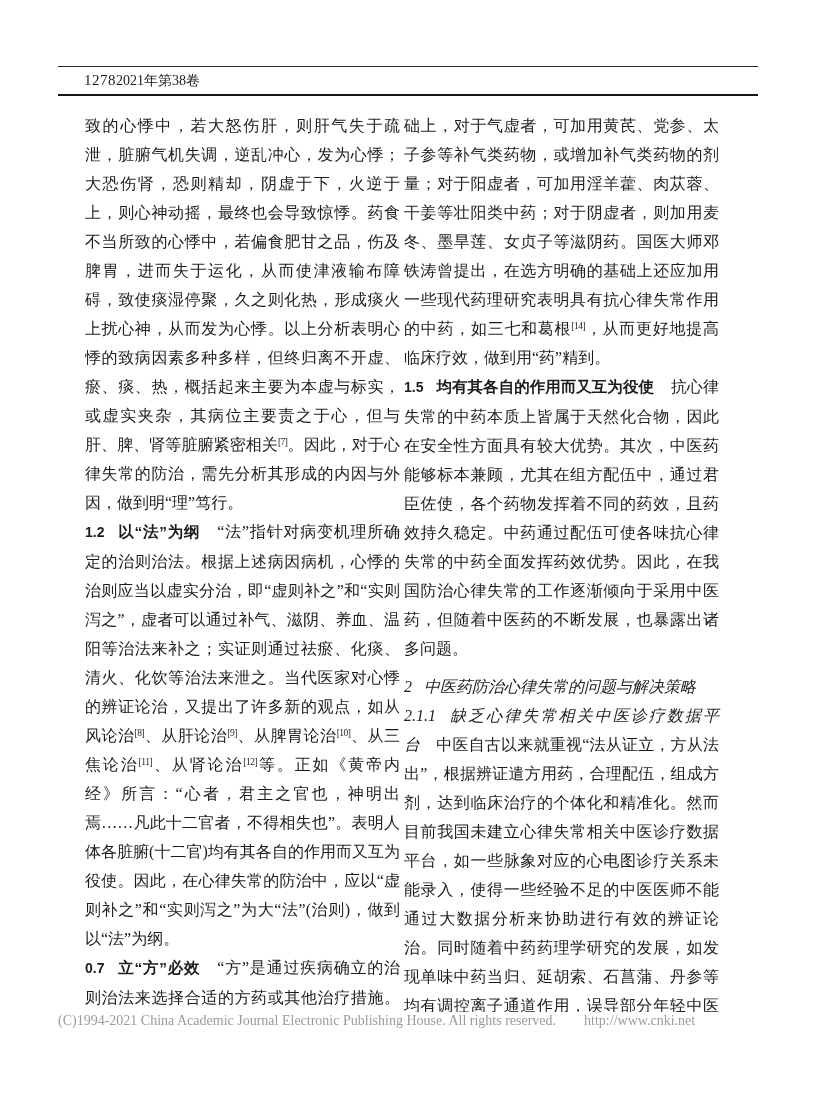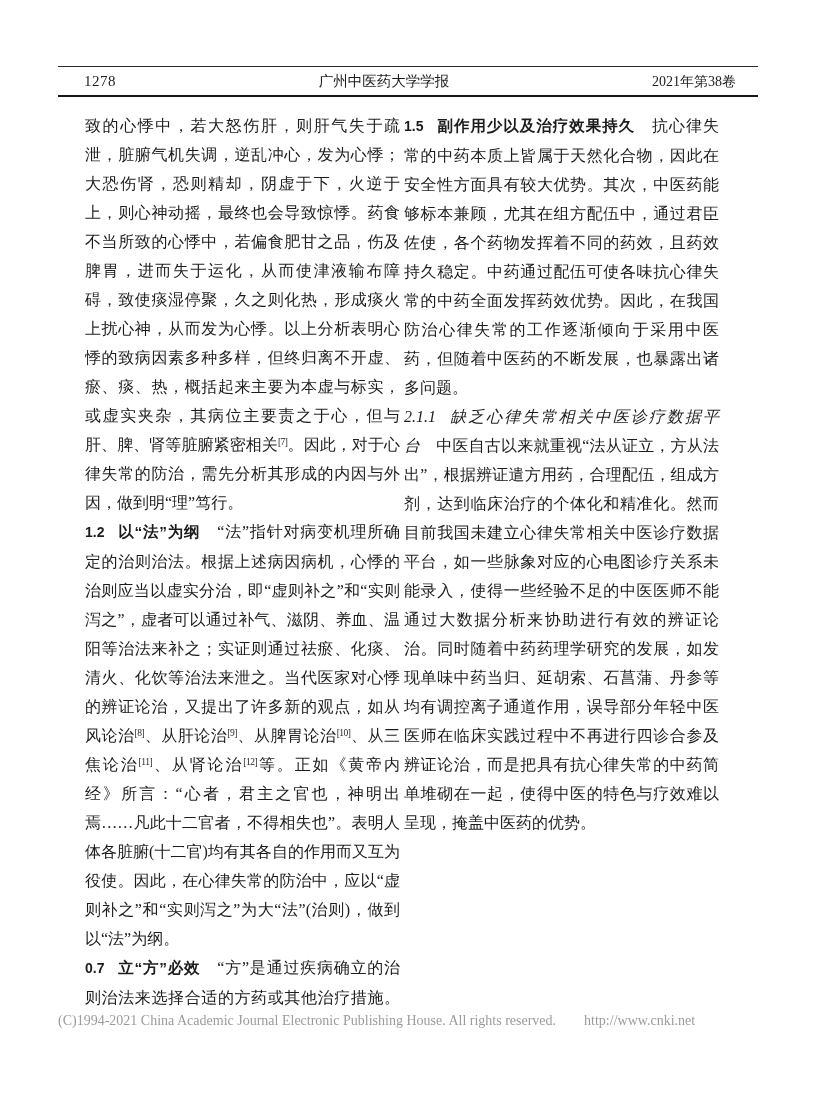--- a/index.html
+++ b/index.html
@@ -46,40 +46,41 @@
   .footer .url{margin-left:28px;}
 </style>
 </head>
 <body>
 
 <div class="page">
 
   <div class="header">
     <div class="header-row">
       <span class="hdr-page">1278</span>
-      <span class="hdr-title">广州中医药大学学报</span>
       <span class="hdr-vol">2021年第38卷</span>
     </div>
   </div>
 
   <div class="columns">
 
     <div class="col">
       <p class="p"><span>致的心悸中，若大怒伤肝，则肝气失于疏泄，脏腑气机失调，逆乱冲心，发为心悸；大恐伤肾，恐则精却，阴虚于下，火逆于上，则心神动摇，最终也会导致惊悸。药食不当所致的心悸中，若偏食肥甘之品，伤及脾胃，进而失于运化，从而使津液输布障碍，致使痰湿停聚，久之则化热，形成痰火上扰心神，从而发为心悸。以上分析表明心悸的致病因素多种多样，但终归离不开虚、瘀、痰、热，概括起来主要为本虚与标实，或虚实夹杂，其病位主要责之于心，但与肝、脾、肾等脏腑紧密相关</span><sup class="ref">[7]</sup><span>。因此，对于心律失常的防治，需先分析其形成的内因与外因，做到明“理”笃行。</span></p>
 
       <p class="p"><span class="hn">1.2</span><span class="ht">以“法”为纲</span><span>“法”指针对病变机理所确定的治则治法。根据上述病因病机，心悸的治则应当以虚实分治，即“虚则补之”和“实则泻之”，虚者可以通过补气、滋阴、养血、温阳等治法来补之；实证则通过祛瘀、化痰、清火、化饮等治法来泄之。当代医家对心悸的辨证论治，又提出了许多新的观点，如从风论治</span><sup class="ref">[8]</sup><span>、从肝论治</span><sup class="ref">[9]</sup><span>、从脾胃论治</span><sup class="ref">[10]</sup><span>、从三焦论治</span><sup class="ref">[11]</sup><span>、从肾论治</span><sup class="ref">[12]</sup><span>等。正如《黄帝内经》所言：“心者，君主之官也，神明出焉……凡此十二官者，不得相失也”。表明人体各脏腑(十二官)均有其各自的作用而又互为役使。因此，在心律失常的防治中，应以“虚则补之”和“实则泻之”为大“法”(治则)，做到以“法”为纲。</span></p>
 
       <p class="p"><span class="hn">0.7</span><span class="ht">立“方”必效</span><span>“方”是通过疾病确立的治则治法来选择合适的方药或其他治疗措施。采用方药治疗心悸，现代中医大家普遍认为经方可通过多途径、多靶点来治疗心律失常，且安全性高、副作用少以及治疗效果持久，故多选用炙甘草汤、甘麦大枣汤、苓桂术甘汤、桂枝甘草汤、桂枝甘草龙骨牡蛎汤、真武汤、瓜蒌薤白半夏汤、小建中汤等经典名方</span></p>
 
     </div>
 
     <div class="col">
+      <p class="p"><span>础上，对于气虚者，可加用黄芪、党参、太子参等补气类药物，或增加补气类药物的剂量；对于阳虚者，可加用淫羊藿、肉苁蓉、干姜等壮阳类中药；对于阴虚者，则加用麦冬、墨旱莲、女贞子等滋阴药。国医大师邓铁涛曾提出，在选方明确的基础上还应加用一些现代药理研究表明具有抗心律失常作用的中药，如三七和葛根</span><sup class="ref">[14]</sup><span>，从而更好地提高临床疗效，做到用“药”精到。</span></p>
 
-      <p class="p"><span class="hn">1.5</span><span class="ht">副作用少以及治疗效果持久</span><span>抗心律失常的中药本质上皆属于天然化合物，因此在安全性方面具有较大优势。其次，中医药能够标本兼顾，尤其在组方配伍中，通过君臣佐使，各个药物发挥着不同的药效，且药效持久稳定。中药通过配伍可使各味抗心律失常的中药全面发挥药效优势。因此，在我国防治心律失常的工作逐渐倾向于采用中医药，但随着中医药的不断发展，也暴露出诸多问题。</span></p>
+      <p class="p"><span class="hn">1.5</span><span class="ht">均有其各自的作用而又互为役使</span><span>抗心律失常的中药本质上皆属于天然化合物，因此在安全性方面具有较大优势。其次，中医药能够标本兼顾，尤其在组方配伍中，通过君臣佐使，各个药物发挥着不同的药效，且药效持久稳定。中药通过配伍可使各味抗心律失常的中药全面发挥药效优势。因此，在我国防治心律失常的工作逐渐倾向于采用中医药，但随着中医药的不断发展，也暴露出诸多问题。</span></p>
 
+      <p class="p sec2"><span class="kn">2</span><span class="kt">中医药防治心律失常的问题与解决策略</span></p>
 
 
       <p class="p"><span class="kn">2.1.1</span><span class="kt">缺乏心律失常相关中医诊疗数据平台</span><span>中医自古以来就重视“法从证立，方从法出”，根据辨证遣方用药，合理配伍，组成方剂，达到临床治疗的个体化和精准化。然而目前我国未建立心律失常相关中医诊疗数据平台，如一些脉象对应的心电图诊疗关系未能录入，使得一些经验不足的中医医师不能通过大数据分析来协助进行有效的辨证论治。同时随着中药药理学研究的发展，如发现单味中药当归、延胡索、石菖蒲、丹参等均有调控离子通道作用，误导部分年轻中医医师在临床实践过程中不再进行四诊合参及辨证论治，而是把具有抗心律失常的中药简单堆砌在一起，使得中医的特色与疗效难以呈现，掩盖中医药的优势。</span></p>
 
     </div>
 
   </div>
 
   <div class="footer">
     <span>(C)1994-2021 China Academic Journal Electronic Publishing House. All rights reserved.</span><span class="url">http://www.cnki.net</span>

